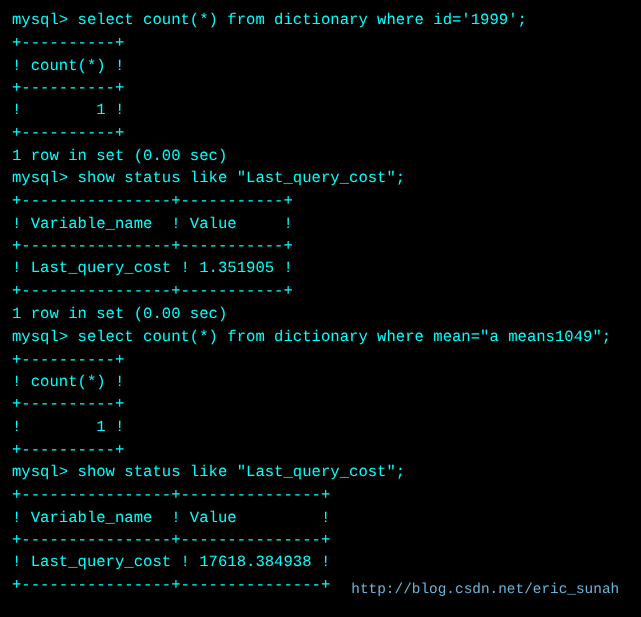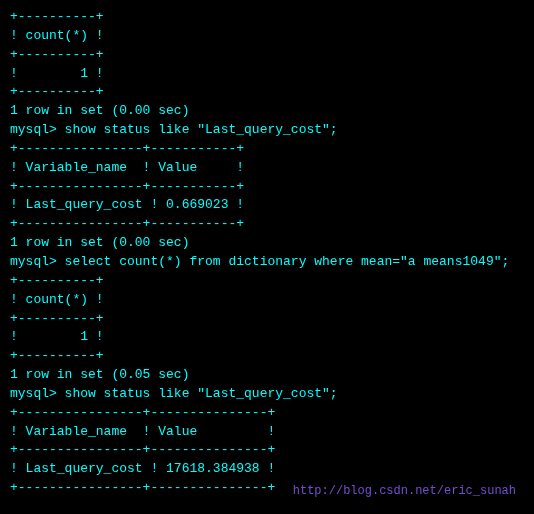--- a/index.html
+++ b/index.html
@@ -24,52 +24,52 @@
     }
     .line {
       white-space: pre;
       line-height: 1.45;
       color: #00ffff;
     }
     .watermark {
       position: absolute;
       bottom: 8px;
       right: 8px;
-      color: #8b5cf6;
+      color: #7dd3fc;
       font-size: 12px;
       opacity: 0.85;
     }
   </style>
 </head>
 <body>
 
 <div class="terminal">
   <div id="lines-container">
+      <div class="line">mysql&gt; select count(*) from dictionary where id='1999';</div>
       <div class="line">+----------+</div>
       <div class="line">! count(*) !</div>
       <div class="line">+----------+</div>
       <div class="line">!        1 !</div>
       <div class="line">+----------+</div>
       <div class="line">1 row in set (0.00 sec)</div>
       <div class="line"></div>
       <div class="line">mysql&gt; show status like "Last_query_cost";</div>
       <div class="line">+----------------+-----------+</div>
       <div class="line">! Variable_name  ! Value     !</div>
       <div class="line">+----------------+-----------+</div>
-      <div class="line">! Last_query_cost ! 0.669023 !</div>
+      <div class="line">! Last_query_cost ! 1.351905 !</div>
       <div class="line">+----------------+-----------+</div>
       <div class="line">1 row in set (0.00 sec)</div>
       <div class="line"></div>
       <div class="line">mysql&gt; select count(*) from dictionary where mean="a means1049";</div>
       <div class="line">+----------+</div>
       <div class="line">! count(*) !</div>
       <div class="line">+----------+</div>
       <div class="line">!        1 !</div>
       <div class="line">+----------+</div>
-      <div class="line">1 row in set (0.05 sec)</div>
       <div class="line"></div>
       <div class="line">mysql&gt; show status like "Last_query_cost";</div>
       <div class="line">+----------------+---------------+</div>
       <div class="line">! Variable_name  ! Value         !</div>
       <div class="line">+----------------+---------------+</div>
       <div class="line">! Last_query_cost ! 17618.384938 !</div>
       <div class="line">+----------------+---------------+</div>
     </div>
   <div class="watermark">http://blog.csdn.net/eric_sunah</div>
 </div>

